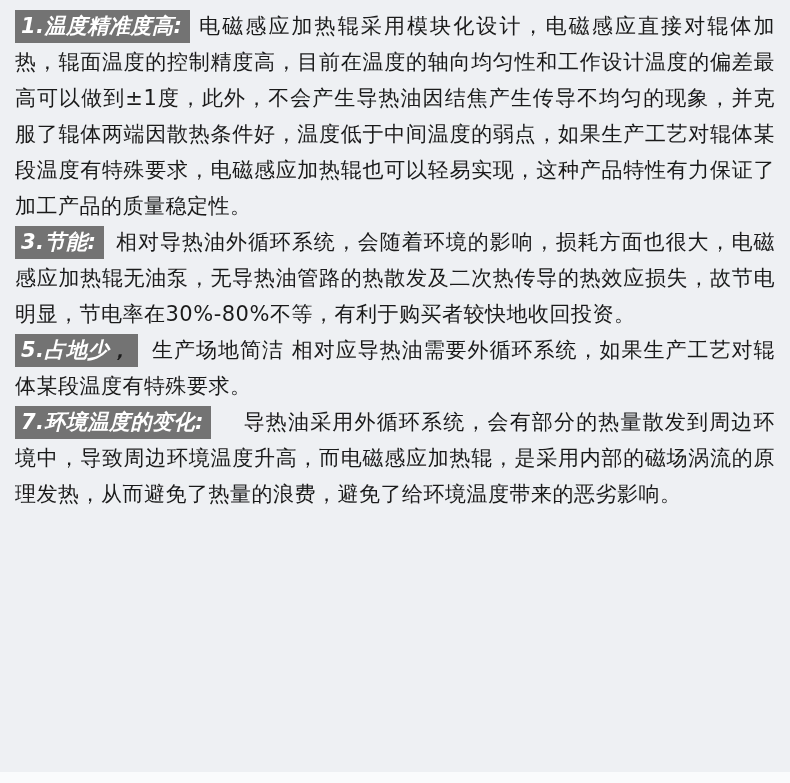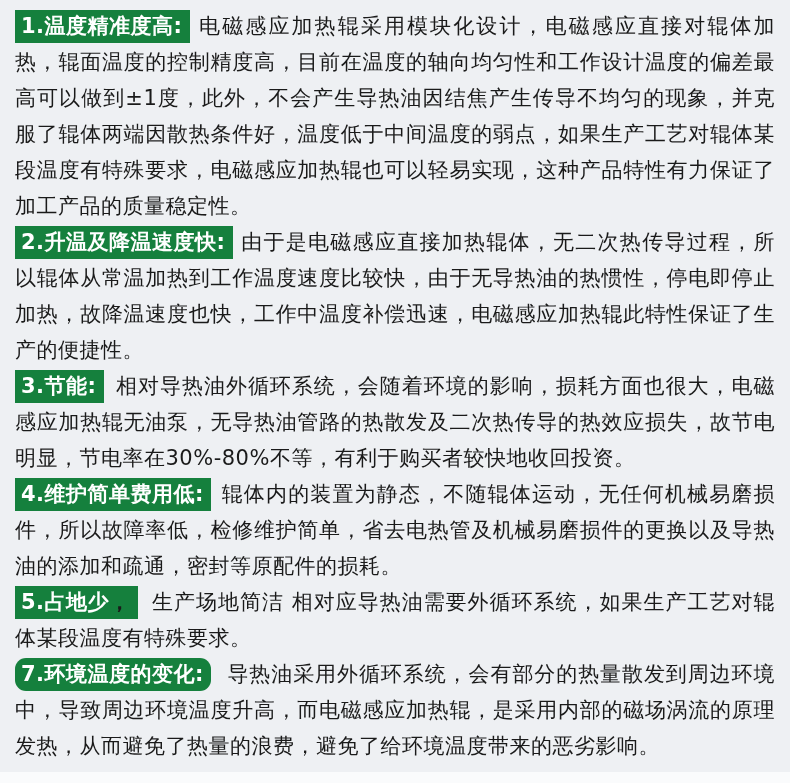--- a/index.html
+++ b/index.html
@@ -22,68 +22,63 @@
   p.section {
     margin: 0;
     font-size: 21px;
     line-height: 36px;
     color: #1a1a1a;
     text-align: justify;
     letter-spacing: 0.5px;
   }
   .hl {
     display: inline-block;
-    background: #15803d;
+    background: #737373;
     color: #ffffff;
     font-weight: bold;
     padding: 1px 7px 2px 6px;
     margin-right: 8px;
     line-height: 30px;
     vertical-align: baseline;
     white-space: nowrap;
+    font-style: italic;
   }
   .hl-suffix {
     color: #1a1a1a;
   }
   
   .s3 .hl { margin-right: 12px; }
   .s4 .hl { margin-right: 10px; }
   .s5 .hl { margin-right: 14px;  }
   .s6 .hl { margin-right: 15px; }
-  .s7 .hl { margin-right: 16px; border-radius: 11px; }
+  .s7 .hl { margin-right: 32px; }
   .bottom-strip {
     position: absolute;
     left: 0;
     bottom: 0;
     width: 100%;
     height: 11px;
     background: #fafbfc;
   }
 </style>
 </head>
 <body>
 
 <div class="page">
   <div class="content">
 
     <p class="section s1">
       <span class="hl"><span>1.温度精准度高:</span><span class="hl-suffix"></span></span><span>电磁感应加热辊采用模块化设计，电磁感应直接对辊体加热，辊面温度的控制精度高，目前在温度的轴向均匀性和工作设计温度的偏差最高可以做到±1度，此外，不会产生导热油因结焦产生传导不均匀的现象，并克服了辊体两端因散热条件好，温度低于中间温度的弱点，如果生产工艺对辊体某段温度有特殊要求，电磁感应加热辊也可以轻易实现，这种产品特性有力保证了加工产品的质量稳定性。</span>
     </p>
 
-    <p class="section s2">
-      <span class="hl"><span>2.升温及降温速度快:</span><span class="hl-suffix"></span></span><span>由于是电磁感应直接加热辊体，无二次热传导过程，所以辊体从常温加热到工作温度速度比较快，由于无导热油的热惯性，停电即停止加热，故降温速度也快，工作中温度补偿迅速，电磁感应加热辊此特性保证了生产的便捷性。</span>
-    </p>
 
     <p class="section s3">
       <span class="hl"><span>3.节能:</span><span class="hl-suffix"></span></span><span>相对导热油外循环系统，会随着环境的影响，损耗方面也很大，电磁感应加热辊无油泵，无导热油管路的热散发及二次热传导的热效应损失，故节电明显，节电率在30%-80%不等，有利于购买者较快地收回投资。</span>
     </p>
 
-    <p class="section s4">
-      <span class="hl"><span>4.维护简单费用低:</span><span class="hl-suffix"></span></span><span>辊体内的装置为静态，不随辊体运动，无任何机械易磨损件，所以故障率低，检修维护简单，省去电热管及机械易磨损件的更换以及导热油的添加和疏通，密封等原配件的损耗。</span>
-    </p>
 
     <p class="section s5">
       <span class="hl"><span>5.占地少</span><span class="hl-suffix">，</span></span><span>生产场地简洁 相对应导热油需要外循环系统，如果生产工艺对辊体某段温度有特殊要求。</span>
     </p>
 
 
     <p class="section s7">
       <span class="hl"><span>7.环境温度的变化:</span><span class="hl-suffix"></span></span><span>导热油采用外循环系统，会有部分的热量散发到周边环境中，导致周边环境温度升高，而电磁感应加热辊，是采用内部的磁场涡流的原理发热，从而避免了热量的浪费，避免了给环境温度带来的恶劣影响。</span>
     </p>
 

